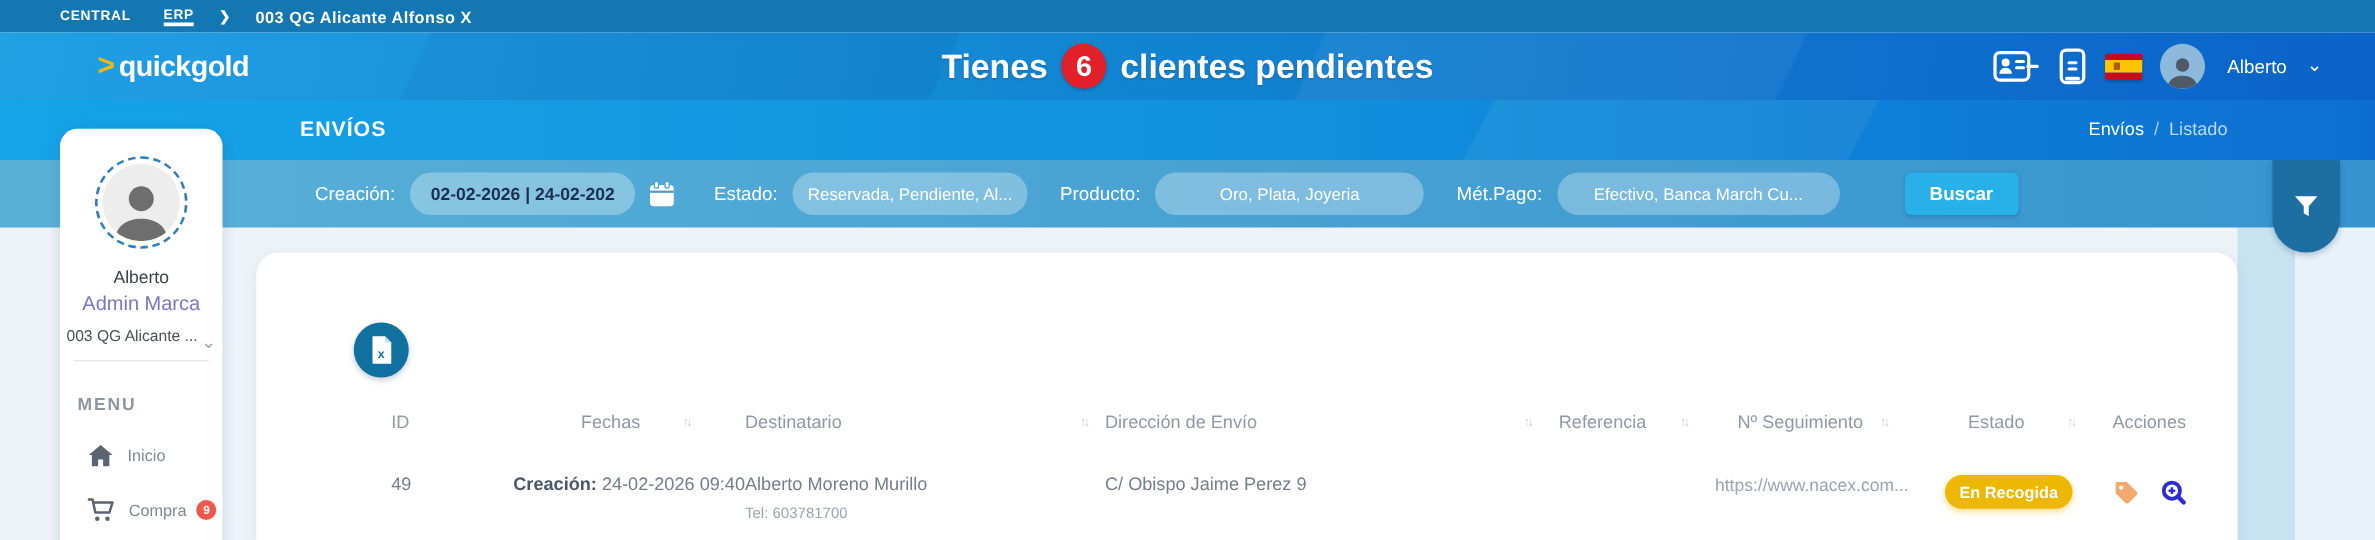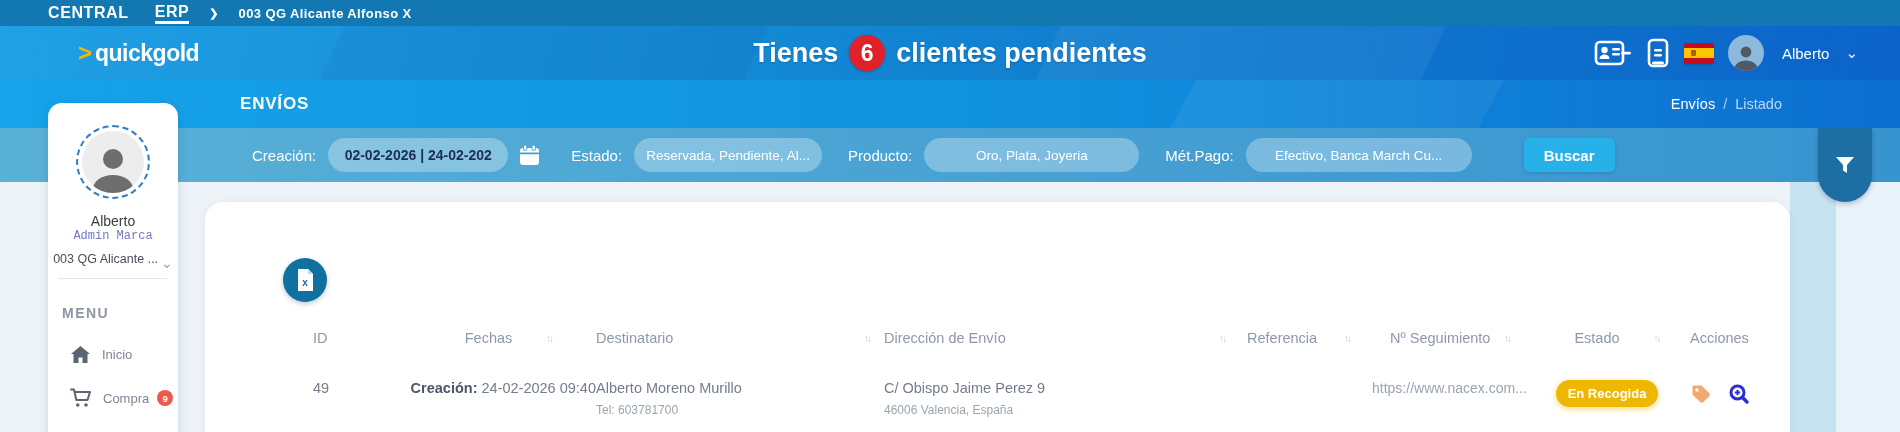--- a/index.html
+++ b/index.html
@@ -1,21 +1,21 @@
 <!DOCTYPE html>
 <html style="--topbar-bg: #1377b1; --header-blue-1: #21a0e4; --header-blue-2: #0b63c9; --section-blue-1: #16a3e9; --section-blue-2: #0c6fd0; --filter-blue-1: #5ab1d7; --filter-blue-2: #3794cf; --brand-gold: #f5b50a; --alert-red: #e1202a; --badge-gold: #eeb702; --buscar-cyan: #27b1e8; --funnel-tab: #1d6fa3; --export-teal: #10709f; --page-bg: #edf3f7; --band-blue: #c7e2f1; --band-light: #e7f2f9; --text-gray: #737d8c; --muted-gray: #9aa4b2; --header-col: #8f98ab; --role-purple: #7679c0; --cart-badge: #f2574c; --tag-orange: #f2a96d; --zoom-blue: #2b2ed6;"><head>
 <meta charset="utf-8">
 <style>
   * { margin:0; padding:0; box-sizing:border-box; }
   html,body { width:1900px; height:432px; overflow:hidden; }
   body { font-family:"Liberation Sans", sans-serif; background:var(--page-bg,#edf3f7); position:relative; }
 
   
   .topbar { height:26px; background:var(--topbar-bg,#1377b1); display:flex; align-items:center; padding-left:48px; gap:26px; position:relative; z-index:6; }
-  .tb-item { color:#fff; font-size:16px; font-weight:700; letter-spacing:.6px; cursor:pointer; }
+  .tb-item { color:#fff; font-size:11px; font-weight:700; letter-spacing:.6px; cursor:pointer; }
   .tb-active { border-bottom:3px solid #fff; padding-bottom:0; }
   .tb-chevron { color:#fff; font-size:11px; font-weight:700; margin:0 -6px; }
   .tb-store { color:#fff; font-size:13px; font-weight:700; letter-spacing:.4px; }
 
   
   .header { height:54px; background:linear-gradient(100deg, var(--header-blue-1,#21a0e4) 0%, #1286d2 45%, var(--header-blue-2,#0b63c9) 100%); position:relative; display:flex; align-items:center; z-index:6; }
   .header .diag { position:absolute; inset:0; pointer-events:none;
      background: linear-gradient(115deg, transparent 55%, rgba(255,255,255,.05) 55.2% 75%, transparent 75.2%),
                  linear-gradient(-65deg, transparent 60%, rgba(8,40,120,.07) 60.2% 82%, transparent 82.2%); }
   .logo { position:absolute; left:78px; display:flex; align-items:center; cursor:pointer; }
@@ -80,21 +80,21 @@
   .cell-estado { display:flex; justify-content:center; }
   .status-badge { background:var(--badge-gold,#eeb702); color:#fff; font-size:13px; font-weight:700; padding:6px 12px; border-radius:14px; box-shadow:0 2px 6px rgba(238,183,2,.5); white-space:nowrap; }
   .cell-actions { display:flex; align-items:center; gap:16px; padding-top:3px; }
   .action-icon { cursor:pointer; display:flex; }
 
   
   .sidebar { position:absolute; left:48px; top:103px; width:130px; bottom:-10px; background:#fff; border-radius:14px 14px 0 0; box-shadow:0 2px 10px rgba(40,70,110,.18); z-index:8; display:flex; flex-direction:column; align-items:center; padding-top:22px; }
   .savatar-ring { width:74px; height:74px; border:2px dashed #2e7fc2; border-radius:50%; display:flex; align-items:center; justify-content:center; cursor:pointer; }
   .savatar { width:62px; height:62px; border-radius:50%; background:#ededed; overflow:hidden; display:flex; align-items:flex-end; justify-content:center; }
   .sname { margin-top:14px; font-size:14px; color:#3a3f47; }
-  .srole { margin-top:0; font-size:12px; color:var(--role-purple,#7679c0);font-family:Liberation Mono, monospace; }
+  .srole { margin-top:6px; font-size:16px; color:var(--role-purple,#7679c0); }
   .sstore { margin-top:9px; font-size:12.5px; color:#4a4f57; display:flex; align-items:center; gap:3px; cursor:pointer; max-width:120px; white-space:nowrap; }
   .sstore .chev { color:#9aa2ae; font-size:14px; line-height:6px; position:relative; top:4px; }
   .sdivider { width:108px; height:1px; background:#e2e5e9; margin-top:12px; }
   .menu-header { align-self:flex-start; margin:26px 0 0 14px; font-size:14px; font-weight:700; letter-spacing:1.5px; color:#8e96a5; }
   .menu-item { align-self:flex-start; margin:24px 0 0 22px; display:flex; align-items:center; gap:11px; font-size:13px; color:#7d8796; cursor:pointer; }
   .cart-badge { width:16px; height:16px; border-radius:50%; background:var(--cart-badge,#f2574c); color:#fff; font-size:9.5px; font-weight:700; display:flex; align-items:center; justify-content:center; margin-left:-3px; }
 </style>
 </head>
 <body>
 
@@ -240,21 +240,20 @@
 
       <div class="trow">
         <div class="cell-id">49</div>
         <div class="cell-fechas"><b>Creación:</b><span> 24-02-2026 09:40</span></div>
         <div>
           <div class="cell-main">Alberto Moreno Murillo</div>
           <div class="cell-sub">Tel: 603781700</div>
         </div>
         <div>
           <div class="cell-main">C/ Obispo Jaime Perez 9</div>
-          <div class="cell-sub">46006 Valencia, España</div>
         </div>
         <div></div>
         <div class="cell-link">https://www.nacex.com...</div>
         <div class="cell-estado">
           <span class="status-badge">En Recogida</span>
         </div>
         <div class="cell-actions">
           <span class="action-icon">
             <svg width="22" height="22" viewBox="0 0 22 22">
                 <path d="M11.5 2.5l7.5 7.5c1 1 1 2.4 0 3.4l-5.6 5.6c-1 1-2.4 1-3.4 0L2.5 11.5V3.5c0-.6.4-1 1-1z" fill="var(--tag-orange,#f2a96d)"></path>

